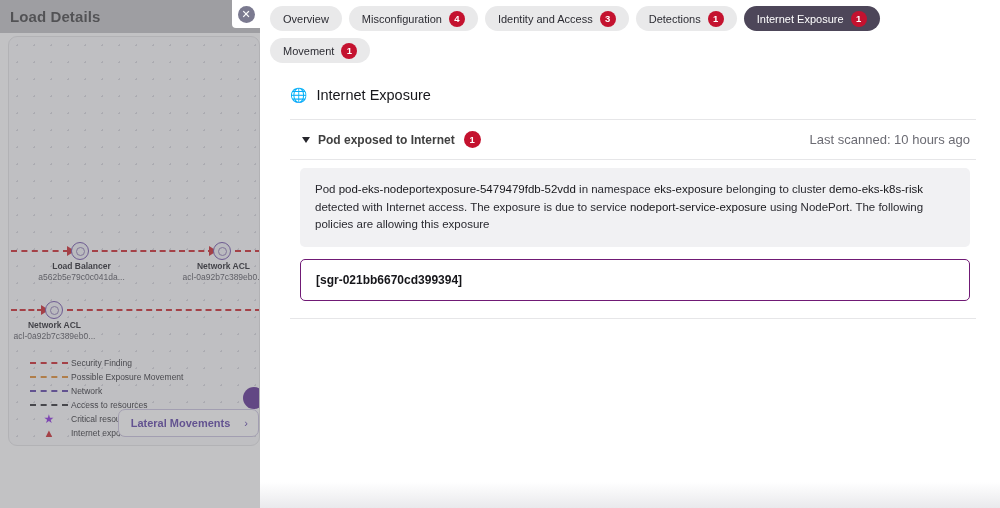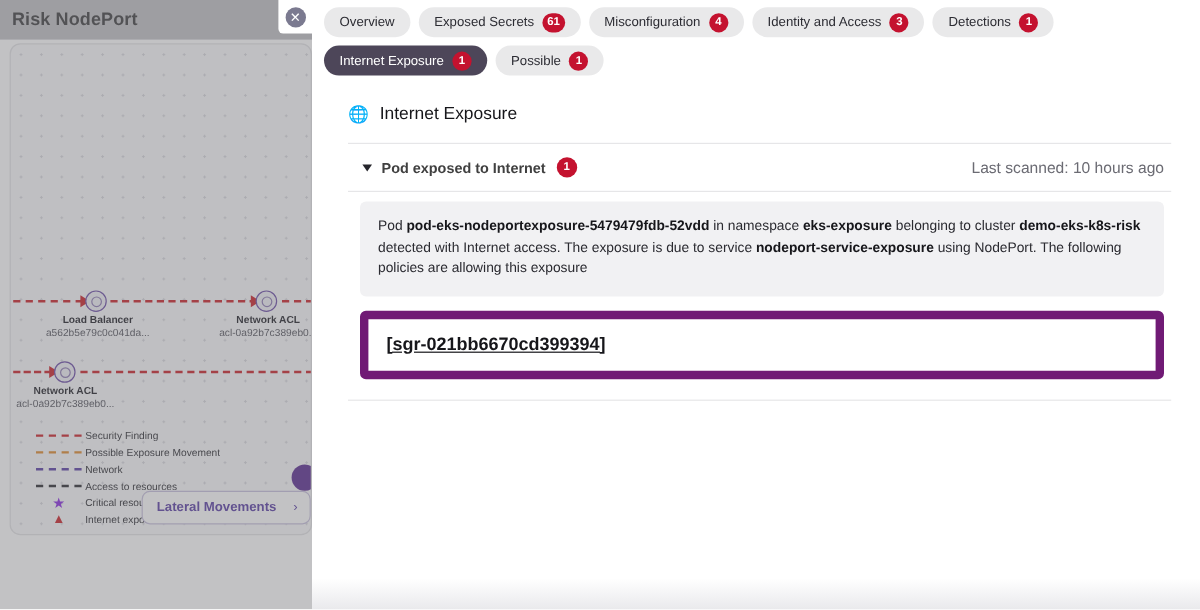--- a/index.html
+++ b/index.html
@@ -218,31 +218,30 @@
   .body-area { padding: 8px 6px 0 10px; }
 
   .desc-box {
     background: #f1f1f3;
     border-radius: 5px;
     padding: 13px 15px;
     font-size: 11.5px;
     line-height: 17.5px;
     color: #2a2a30;
   }
-  .desc-box b { font-weight: bold; color: #16161a; }
+  .desc-box b { font-weight: normal; color: #16161a; }
 
   .policy-box {
     margin-top: 12px;
-    border: 7px solid #701a75;
+    border: 1px solid #701a75;
     border-radius: 5px;
     padding: 13px 15px;
-    font-size: 15px;
+    font-size: 12px;
     font-weight: bold;
     color: #16161a;
-    text-decoration: underline;
   }
 
   .bottom-fade {
     position: absolute; left: 0; bottom: 0;
     width: 740px; height: 26px;
     background: linear-gradient(to bottom, rgba(255,255,255,0), #e9e9ec);
     pointer-events: none;
   }
   .section-bottom-rule {
     margin-top: 17px;
@@ -336,59 +335,55 @@
 
       <div class="purple-pill"></div>
 
       <div class="lateral-btn">
         <span class="lbl">Lateral Movements</span>
         <span class="chev">›</span>
       </div>
     </div>
 
     <div class="left-header">
-      <span class="left-title">Risk NodePort</span>
+      <span class="left-title">Load Details</span>
     </div>
 
     <div class="scrim"></div>
     <div class="scrim-top"></div>
   </div>
 
   <div class="close-wrap">
     <span class="close-circle">✕</span>
   </div>
 
   <div class="right-panel">
 
     <div class="tabbar">
       <div class="tab">
         <span>Overview</span>
       </div>
       <div class="tab">
-        <span>Exposed Secrets</span>
-        <span class="tab-badge">61</span>
-      </div>
-      <div class="tab">
         <span>Misconfiguration</span>
         <span class="tab-badge">4</span>
       </div>
       <div class="tab">
         <span>Identity and Access</span>
         <span class="tab-badge">3</span>
       </div>
       <div class="tab">
         <span>Detections</span>
         <span class="tab-badge">1</span>
       </div>
       <div class="tab active">
         <span>Internet Exposure</span>
         <span class="tab-badge">1</span>
       </div>
       <div class="tab">
-        <span>Possible</span>
+        <span>Movement</span>
         <span class="tab-badge">1</span>
       </div>
     </div>
 
     <div class="content">
 
       <div class="section-title">
         <span class="globe">🌐</span>
         <span>Internet Exposure</span>
       </div>

